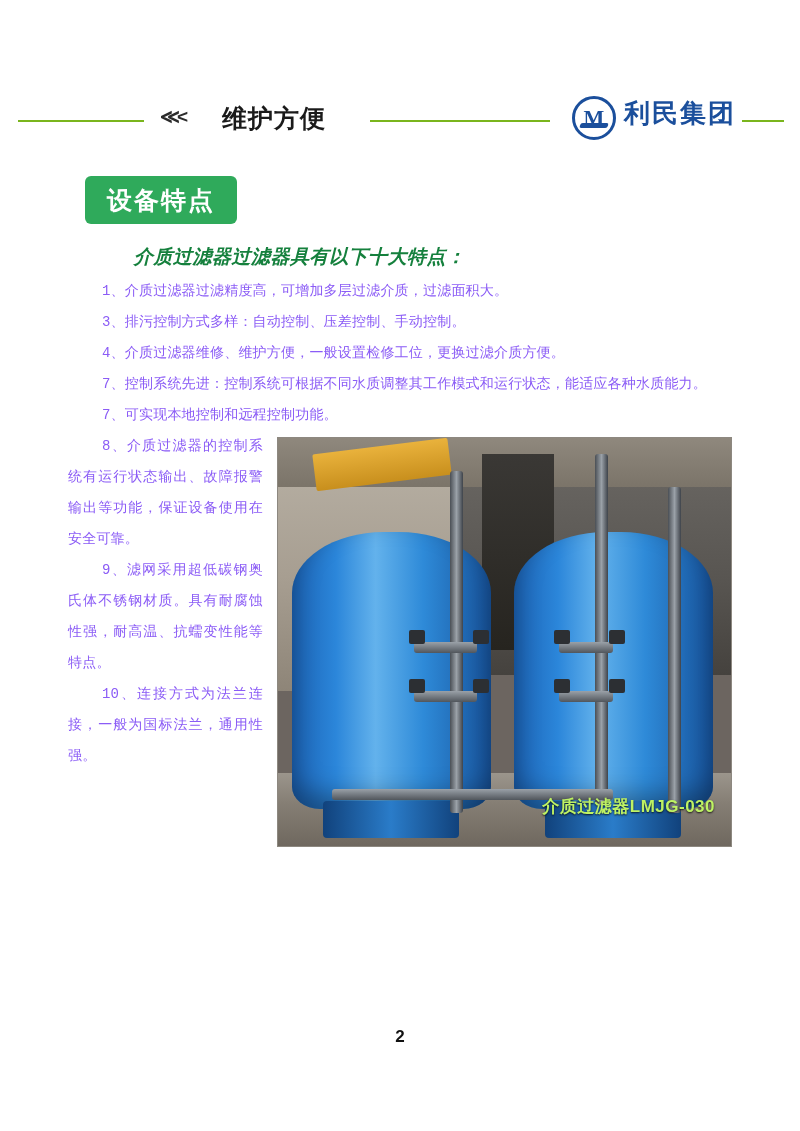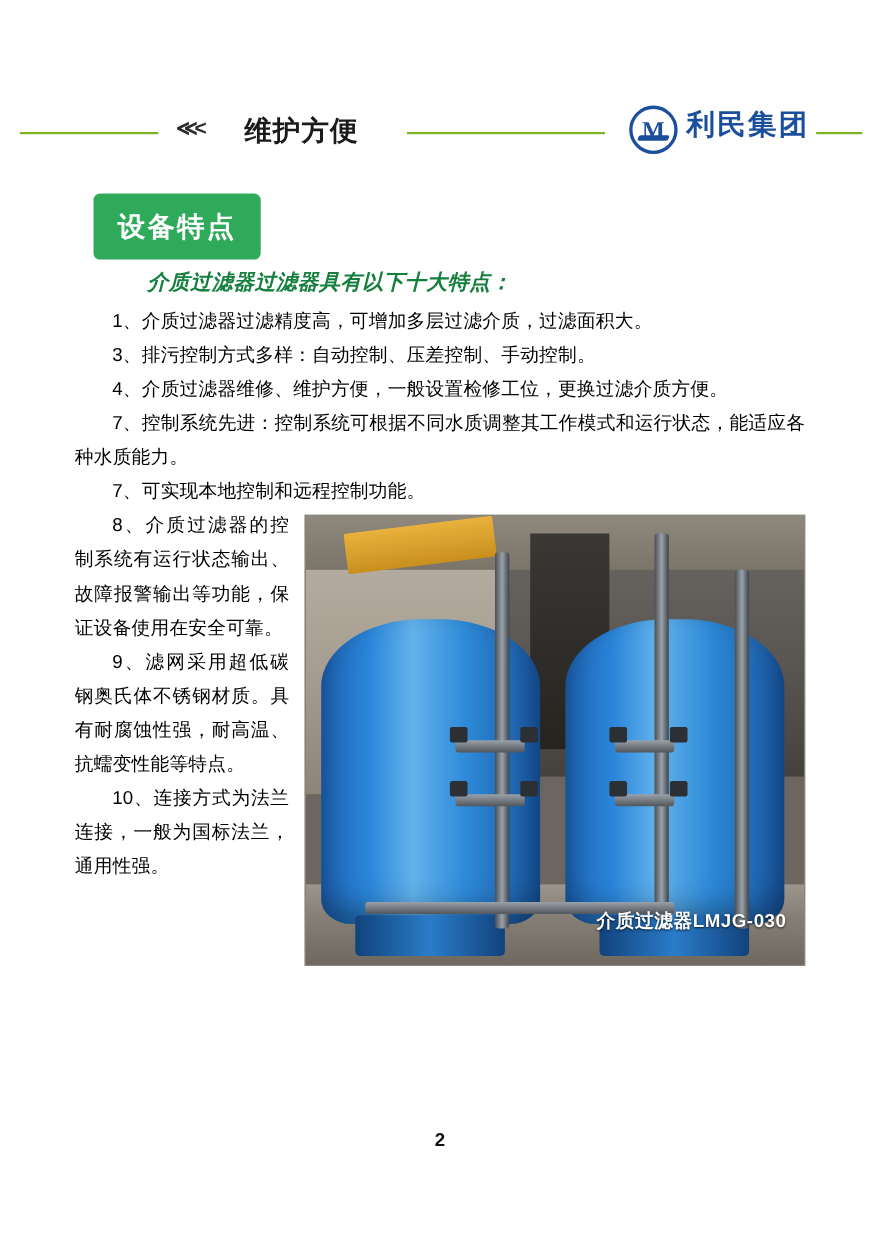--- a/index.html
+++ b/index.html
@@ -113,21 +113,21 @@
     letter-spacing: 2px;
     font-family: "Liberation Serif", serif;
   }
 
   
   .section-tag {
     position: absolute;
     left: 85px;
     top: 176px;
     width: 152px;
-    height: 60px;
+    height: 48px;
     background: #2faa5b;
     border-radius: 6px;
     box-sizing: border-box;
   }
   .section-tag-label {
     position: absolute;
     left: 0; right: 0;
     top: 50%;
     transform: translateY(-50%);
     text-align: center;
@@ -146,27 +146,28 @@
   }
   .lead {
     color: #15803d;
     font-size: 19px;
     font-weight: bold;
     margin: 0 0 6px 66px;
     letter-spacing: 0.5px;
     font-style: italic;
   }
   .para {
-    font-size: 17px;
-    color: #000000;
+    font-size: 14px;
+    color: #8b5cf6;
     line-height: 31px;
     margin: 0;
     text-align: justify;
     text-indent: 34px;
     letter-spacing: 0.2px;
+    font-family: Liberation Mono, monospace;
   }
 
   
   .wrap-zone {
     position: relative;
   }
   .photo {
     float: right;
     width: 455px;
     height: 410px;
@@ -248,21 +249,21 @@
   .valve {
     position: absolute;
     width: 16px; height: 14px;
     background: #2c2f33;
     border-radius: 2px;
   }
   .photo-caption {
     position: absolute;
     right: 16px;
     bottom: 28px;
-    color: #ffffff;
+    color: #bef264;
     font-size: 17px;
     font-weight: bold;
     letter-spacing: 0.5px;
     text-shadow: 0 1px 2px rgba(0,0,0,.8);
   }
 
   
   .page-number {
     position: absolute;
     left: 0; right: 0;

